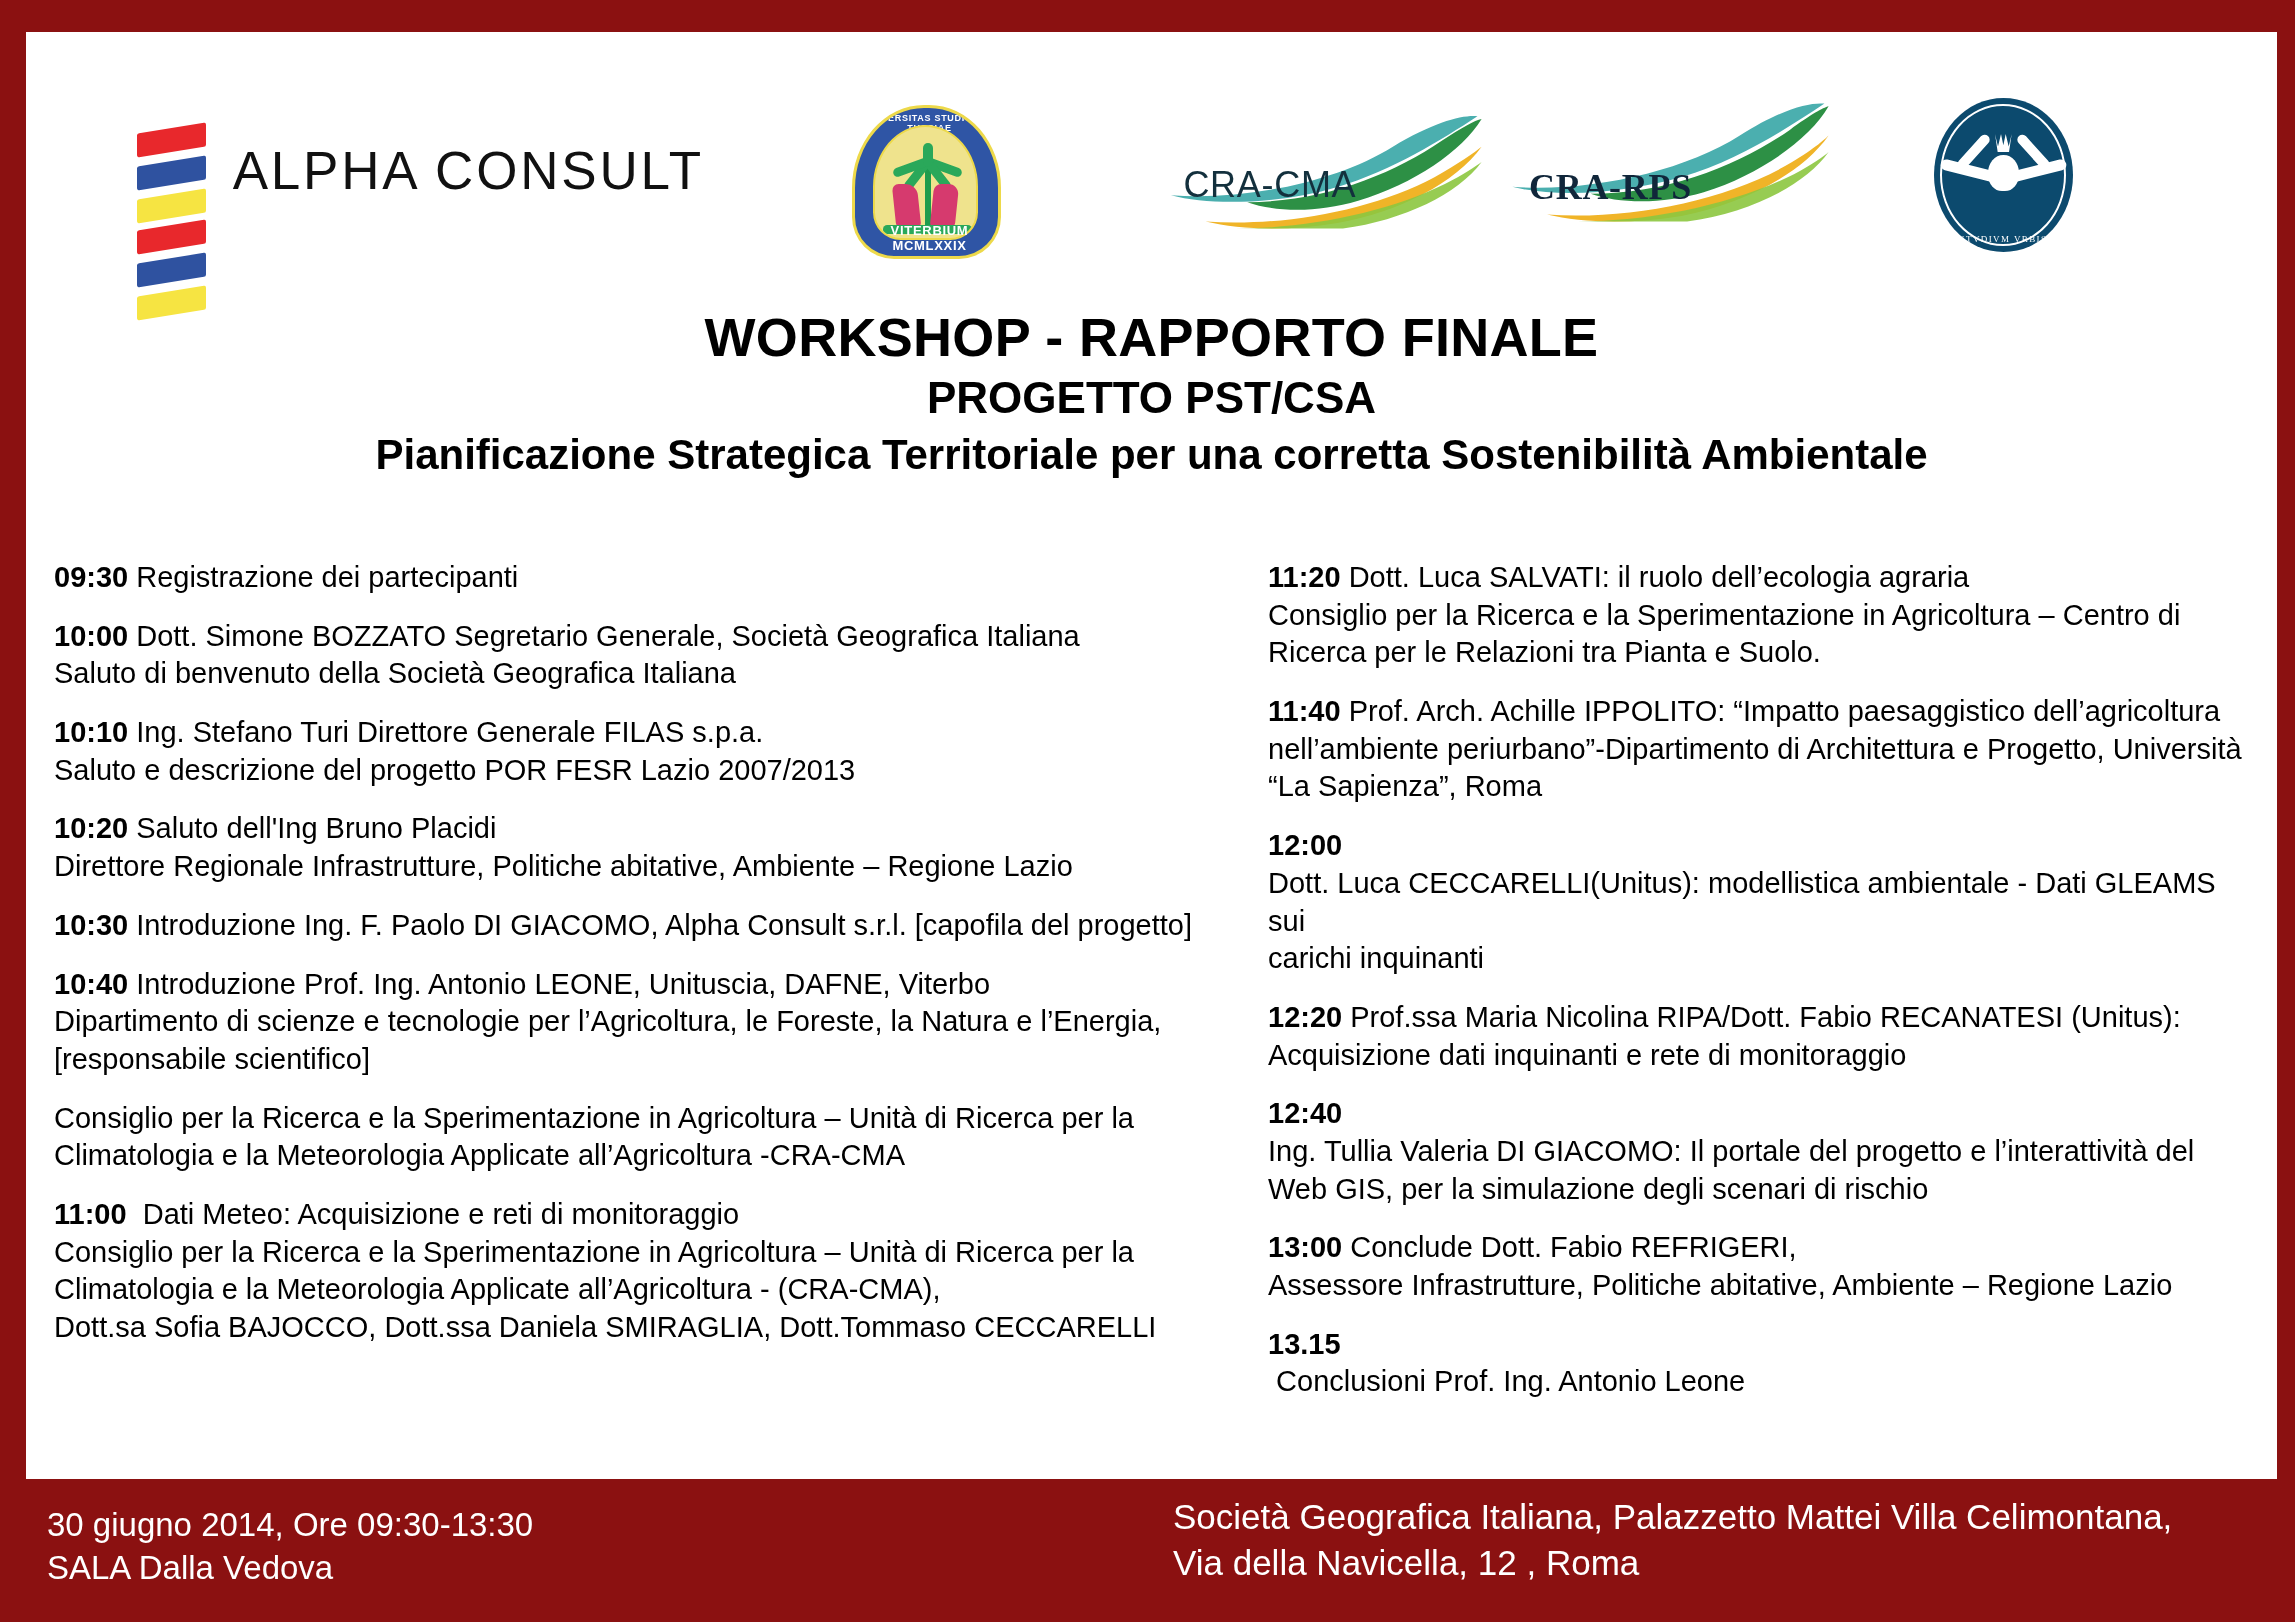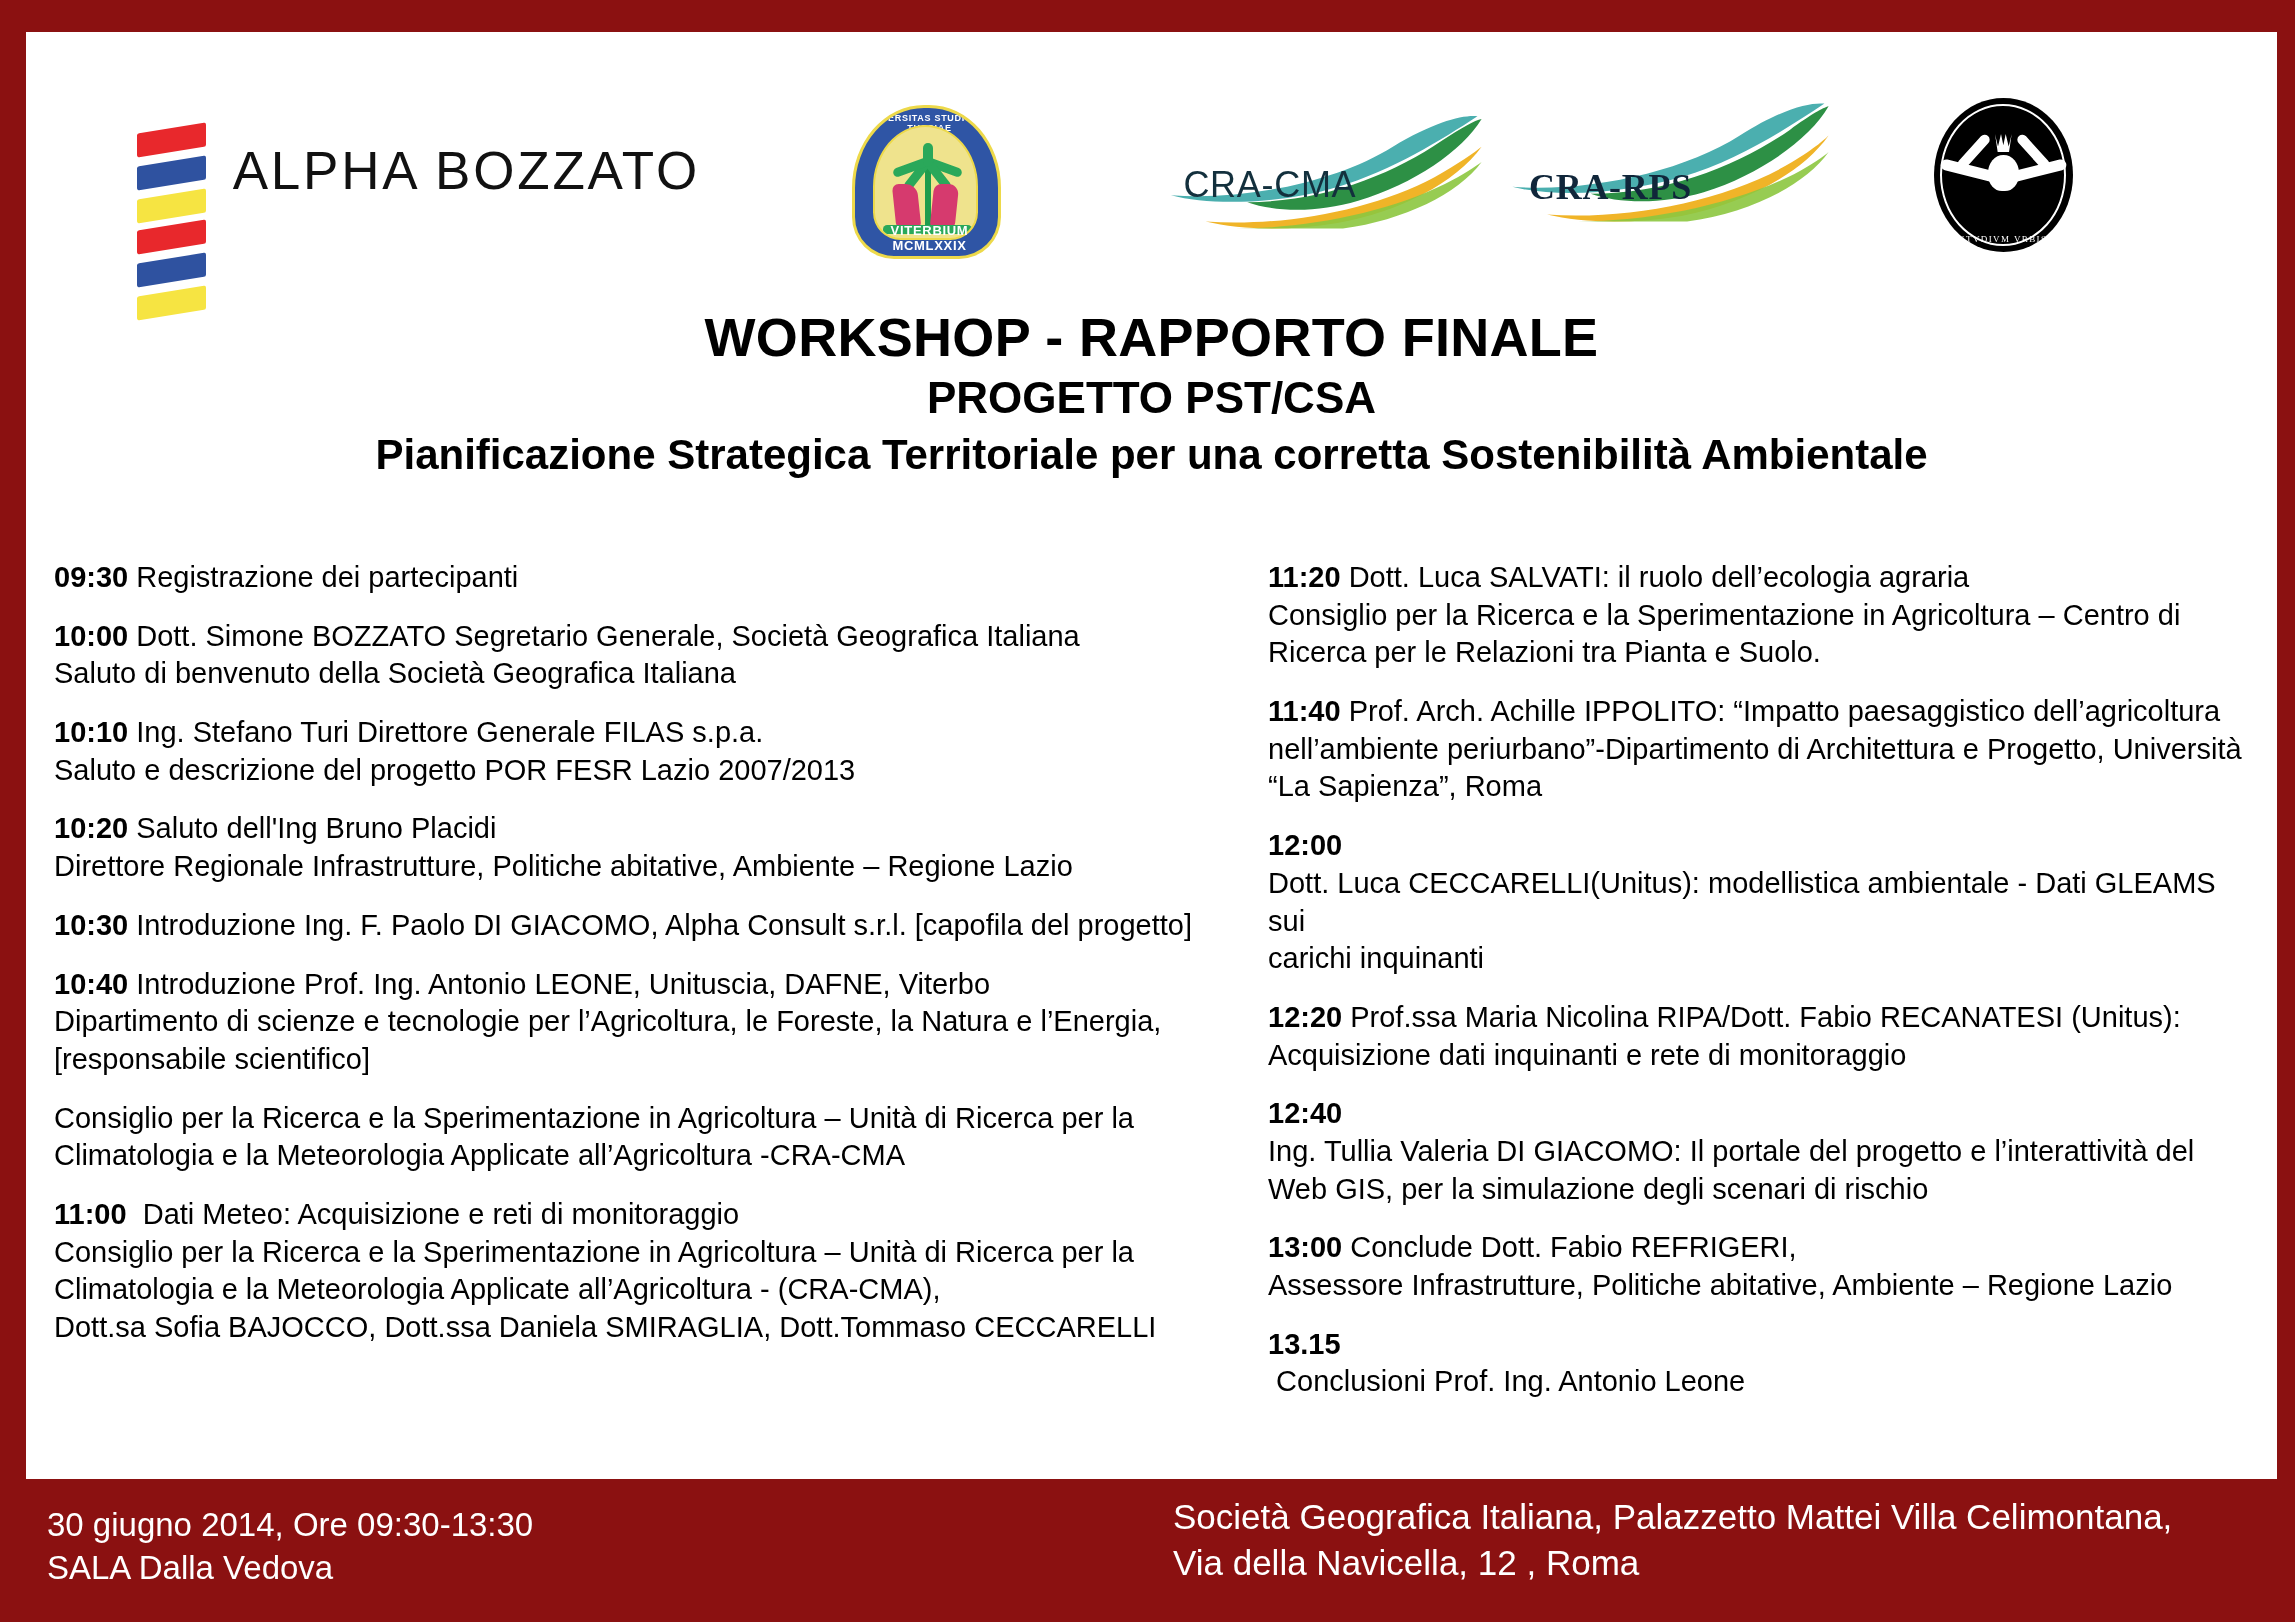--- a/index.html
+++ b/index.html
@@ -163,21 +163,21 @@
     letter-spacing: 0.7px;
   }
   .cra-text.serif { font-family: "Liberation Serif", serif; font-weight: bold; left: 25px; bottom: 15.3px; color: #10263a; }
 
   
   #logo-sapienza { left: 1908px; top: 66px; width: 153px; height: 160px; }
   .sap-oval {
     position: relative;
     width: 139px; height: 154px;
     border-radius: 50%;
-    background: #000000;
+    background: #0c4a6e;
     overflow: hidden;
   }
   .sap-ring {
     position: absolute;
     left: 6.2px; top: 6.2px;
     width: 126px; height: 142px;
     border-radius: 50%;
     border: 2.1px solid #ffffff;
     box-sizing: border-box;
   }
@@ -308,21 +308,21 @@
 <body>
 
 <div class="poster">
 
   <div class="sheet">
 
     <div class="logo-strip">
 
       <div class="logo" id="logo-alpha">
         <span class="flag"><i></i><i></i><i></i></span>
-        <span class="alpha-word">ALPHA BOZZATO</span>
+        <span class="alpha-word">ALPHA CONSULT</span>
         <span class="flag"><i></i><i></i><i></i></span>
       </div>
 
       <div class="logo" id="logo-tuscia">
         <div class="crest-outer">
           <div class="crest-arc-top">UNIVERSITAS STUDIORUM TUSCIAE</div>
           <div class="crest-inner">
             <div class="palm-trunk"></div>
             <div class="palm-frond f1"></div>
             <div class="palm-frond f2"></div>

